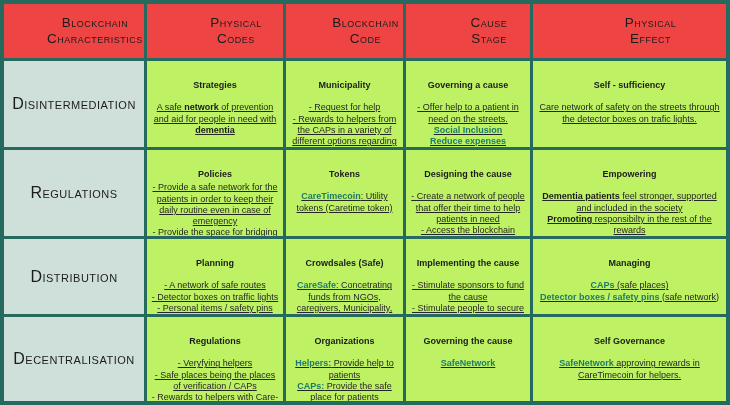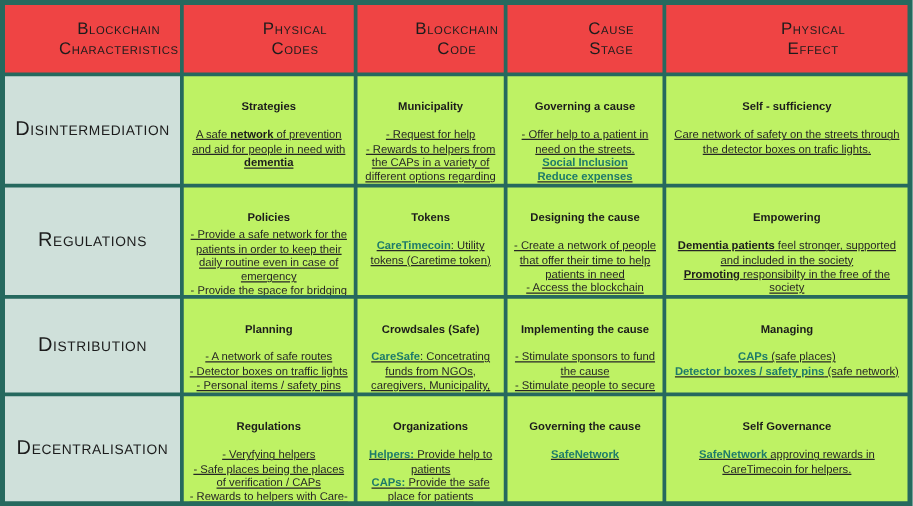--- a/index.html
+++ b/index.html
@@ -72,21 +72,21 @@
         <div class="para"><span class="t">CareTimecoin</span><span>: Utility tokens (Caretime token)</span></div>
       </div>
     <div class="cell">
         <div class="cell-title gap">Designing the cause</div>
         <div class="para"><span>- Create a network of people that offer their time to help patients in need</span></div>
         <div class="para"><span>- Access the blockchain platform through signals from detector boxes.</span></div>
       </div>
     <div class="cell">
         <div class="cell-title gap">Empowering</div>
         <div class="para"><span class="b">Dementia patients</span><span> feel stronger, supported and included in the society</span></div>
-        <div class="para"><span class="b">Promoting</span><span> responsibilty in the free of the society</span></div>
+        <div class="para"><span class="b">Promoting</span><span> responsibilty in the rest of the rewards</span></div>
         <div class="para"><span class="b">Dataset</span><span> with the total transactions will show the actual need for help.</span></div>
       </div>
 
     <div class="label">Distribution</div>
     <div class="cell">
         <div class="cell-title gap">Planning</div>
         <div class="para"><span>- A network of safe routes</span></div>
         <div class="para"><span>- Detector boxes on traffic lights</span></div>
         <div class="para"><span>- Personal items / safety pins</span></div>
       </div>

